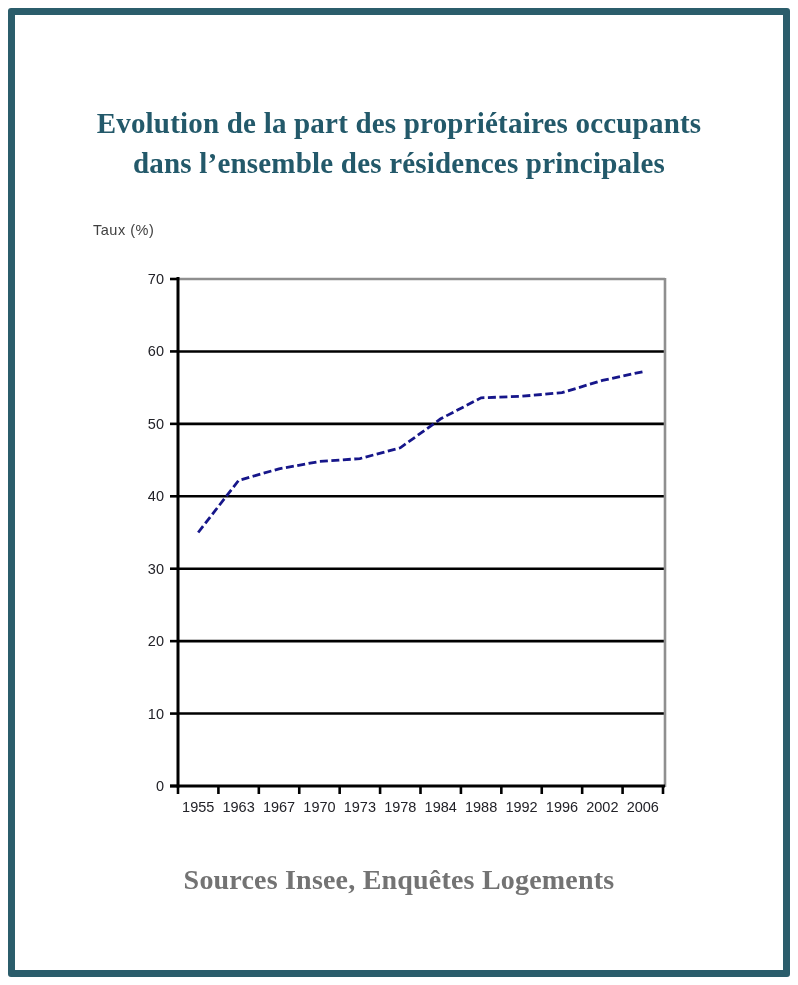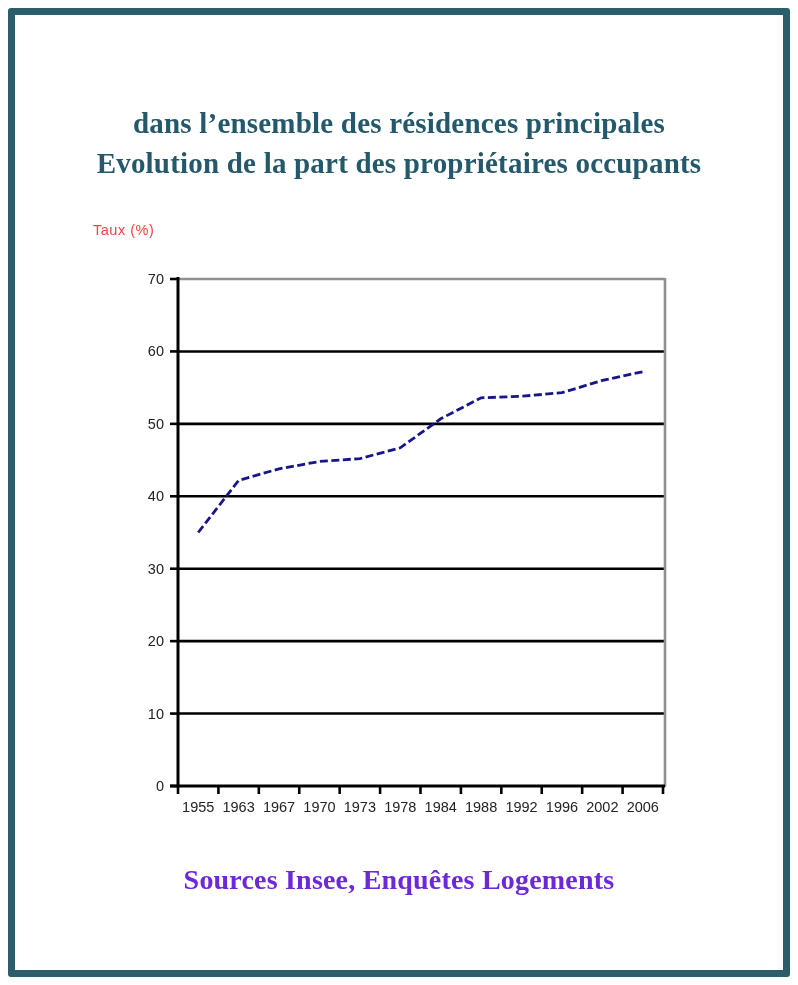--- a/index.html
+++ b/index.html
@@ -36,50 +36,50 @@
     line-height: 40px;
     color: #23596a;
     letter-spacing: 0.2px;
   }
   .title .line { display: block; }
   .y-axis-title {
     position: absolute;
     left: 93px;
     top: 222px;
     font-size: 14.5px;
-    color: #ef4444;
+    color: #404040;
     letter-spacing: 0.5px;
   }
   .chart-svg {
     position: absolute;
     left: 80px;
     top: 215px;
   }
   .source-note {
     position: absolute;
     left: 40px;
     top: 864px;
     width: 718px;
     text-align: center;
     font-family: "Liberation Serif", serif;
     font-weight: bold;
     font-size: 28px;
-    color: #6d28d9;
+    color: #737373;
     letter-spacing: 0.2px;
   }
 </style>
 </head>
 <body>
 
 <div class="page">
   <div class="frame"></div>
 
   <h1 class="title">
+    <span class="line">Evolution de la part des propriétaires occupants</span>
     <span class="line">dans l’ensemble des résidences principales</span>
-    <span class="line">Evolution de la part des propriétaires occupants</span>
   </h1>
 
   <div class="y-axis-title">Taux (%)</div>
 
   <svg class="chart-svg" width="620" height="615" viewBox="0 0 620 615" aria-hidden="true">
       <line x1="98" y1="498.57142857142856" x2="585" y2="498.57142857142856" stroke="#000000" stroke-width="2.6"></line>
       <line x1="98" y1="426.1428571428571" x2="585" y2="426.1428571428571" stroke="#000000" stroke-width="2.6"></line>
       <line x1="98" y1="353.7142857142857" x2="585" y2="353.7142857142857" stroke="#000000" stroke-width="2.6"></line>
       <line x1="98" y1="281.2857142857143" x2="585" y2="281.2857142857143" stroke="#000000" stroke-width="2.6"></line>
       <line x1="98" y1="208.85714285714283" x2="585" y2="208.85714285714283" stroke="#000000" stroke-width="2.6"></line>

